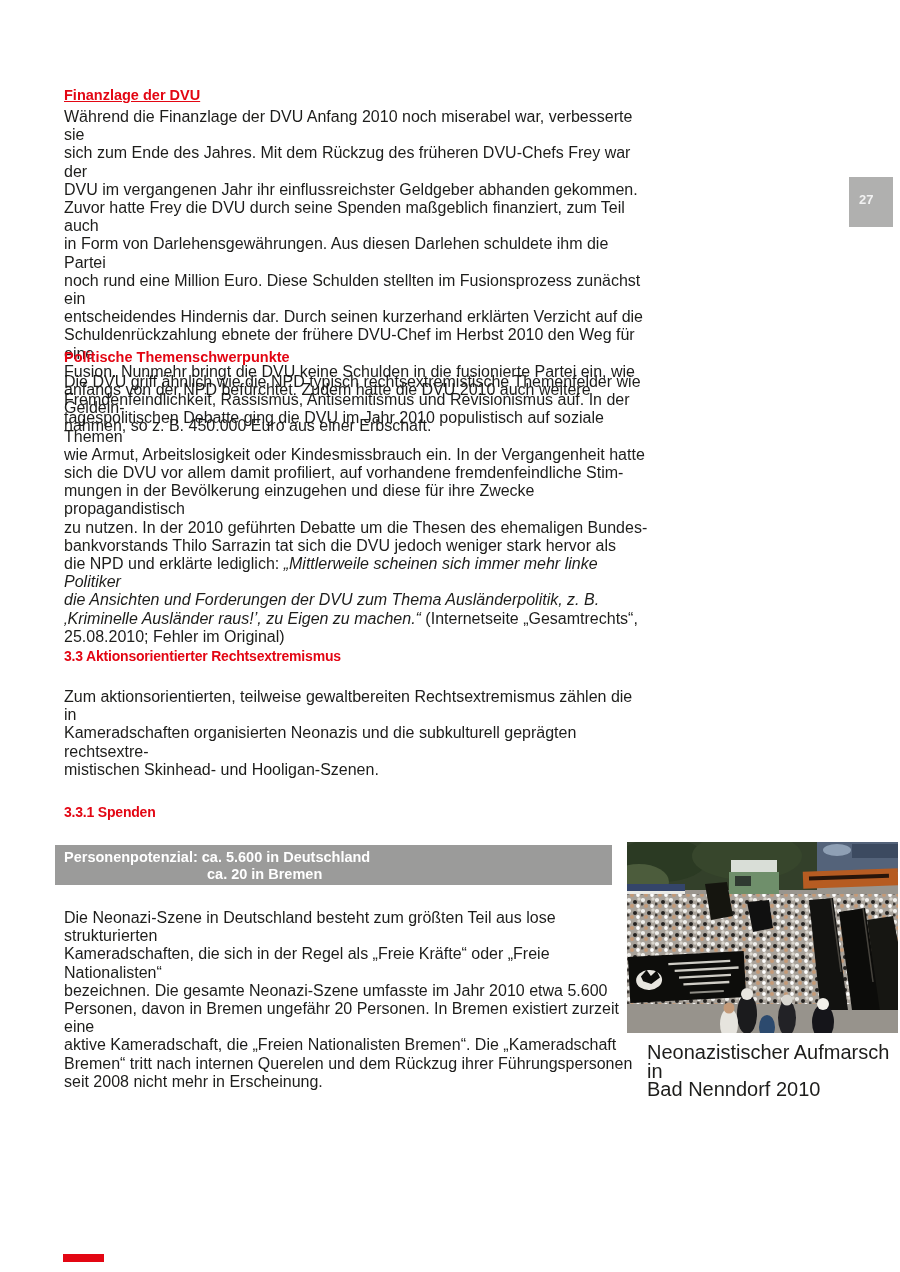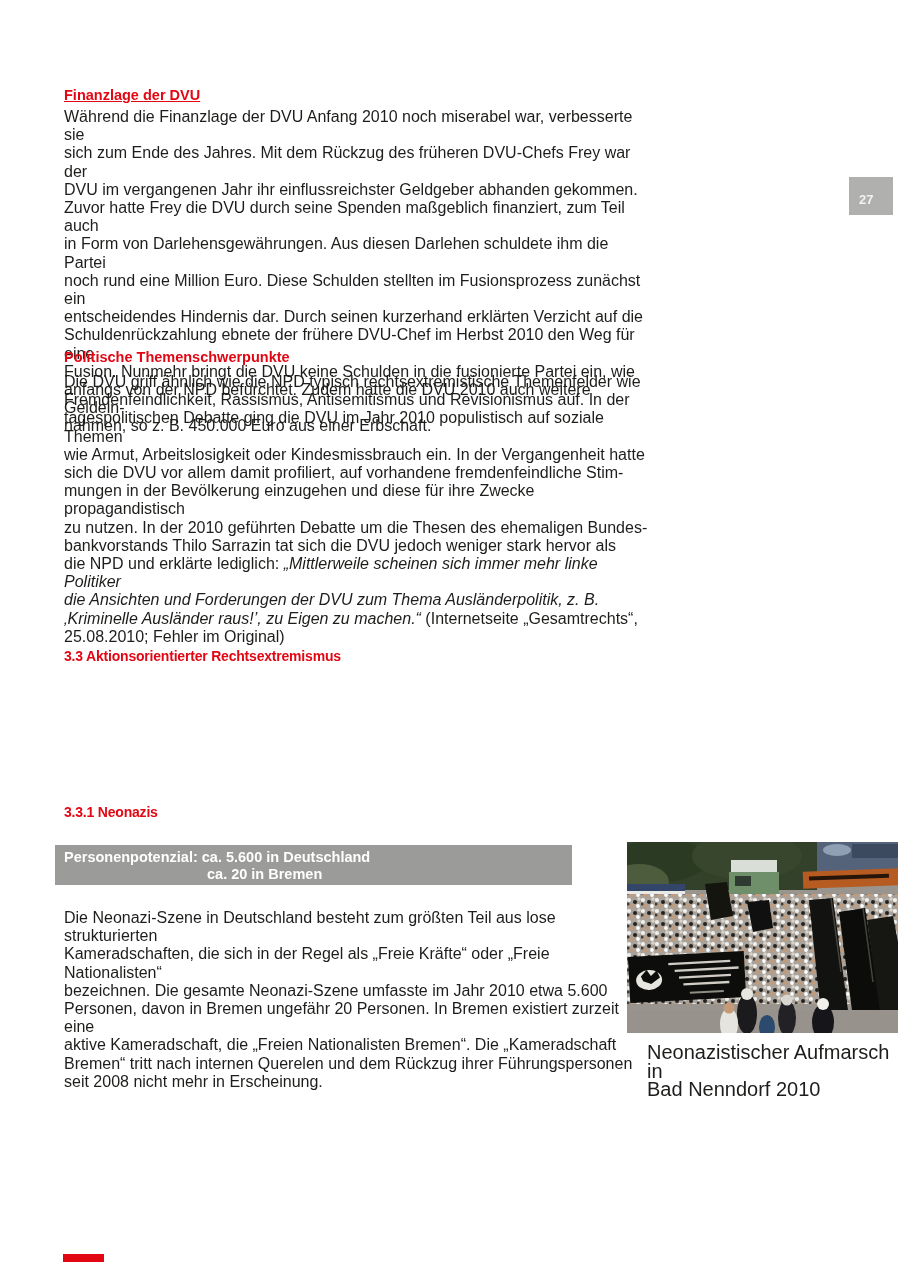--- a/index.html
+++ b/index.html
@@ -36,21 +36,21 @@
     margin: 0;
     font-size: 16px;
     line-height: 18.2px;
     white-space: pre-line;
   }
   .italic { font-style: italic; margin-top: 19px; }
   .banner {
     position: absolute;
     left: 55px;
     top: 845px;
-    width: 517px;
+    width: 557px;
     height: 40px;
     background: var(--banner-gray, #9b9b9a);
     color: #ffffff;
     font-size: 14.5px;
     font-weight: bold;
   }
   .banner .l1 { position: absolute; left: 9px;  top: 4px;  }
   .banner .l2 { position: absolute; left: 152px; top: 21px; }
   .photo-frame {
     position: absolute;
@@ -70,21 +70,21 @@
     margin: 0;
     font-size: 20px;
     line-height: 18.5px;
     white-space: pre-line;
   }
   .pagebox {
     position: absolute;
     left: 849px;
     top: 177px;
     width: 44px;
-    height: 38px;
+    height: 50px;
     background: var(--pagebox-gray, #b0b0af);
     color: #f2f2f2;
     font-size: 13px;
     font-weight: bold;
     line-height: 46px;
     padding-left: 10px;
     box-sizing: border-box;
   }
   .footer-mark {
     position: absolute;
@@ -125,22 +125,25 @@
 sich die DVU vor allem damit profiliert, auf vorhandene fremdenfeindliche Stim-
 mungen in der Bevölkerung einzugehen und diese für ihre Zwecke propagandistisch
 zu nutzen. In der 2010 geführten Debatte um die Thesen des ehemaligen Bundes-
 bankvorstands Thilo Sarrazin tat sich die DVU jedoch weniger stark hervor als
 die NPD und erklärte lediglich: </span><span class="italic">„Mittlerweile scheinen sich immer mehr linke Politiker
 die Ansichten und Forderungen der DVU zum Thema Ausländerpolitik, z. B.
 ‚Kriminelle Ausländer raus!’, zu Eigen zu machen.“ </span><span>(Internetseite „Gesamtrechts“,
 25.08.2010; Fehler im Original)</span></p>
 
   <h2 class="bighead" style="top:648px;">3.3 Aktionsorientierter Rechtsextremismus</h2>
-
-  <h2 class="bighead" style="top:804px;">3.3.1 Neonazis</h2>
+  <p class="body-text" style="top:688px;">Zum aktionsorientierten, teilweise gewaltbereiten Rechtsextremismus zählen die in
+Kameradschaften organisierten Neonazis und die subkulturell geprägten rechtsextre-
+mistischen Skinhead- und Hooligan-Szenen.</p>
+
+  <h2 class="bighead" style="top:804px;">3.3.1 Spenden</h2>
 
   <div class="banner">
     <span class="l1">Personenpotenzial: ca. 5.600 in Deutschland</span>
     <span class="l2">ca. 20 in Bremen</span>
   </div>
 
   <p class="body-text" style="top:909px;">Die Neonazi-Szene in Deutschland besteht zum größten Teil aus lose strukturierten
 Kameradschaften, die sich in der Regel als „Freie Kräfte“ oder „Freie Nationalisten“
 bezeichnen. Die gesamte Neonazi-Szene umfasste im Jahr 2010 etwa 5.600
 Personen, davon in Bremen ungefähr 20 Personen. In Bremen existiert zurzeit eine

